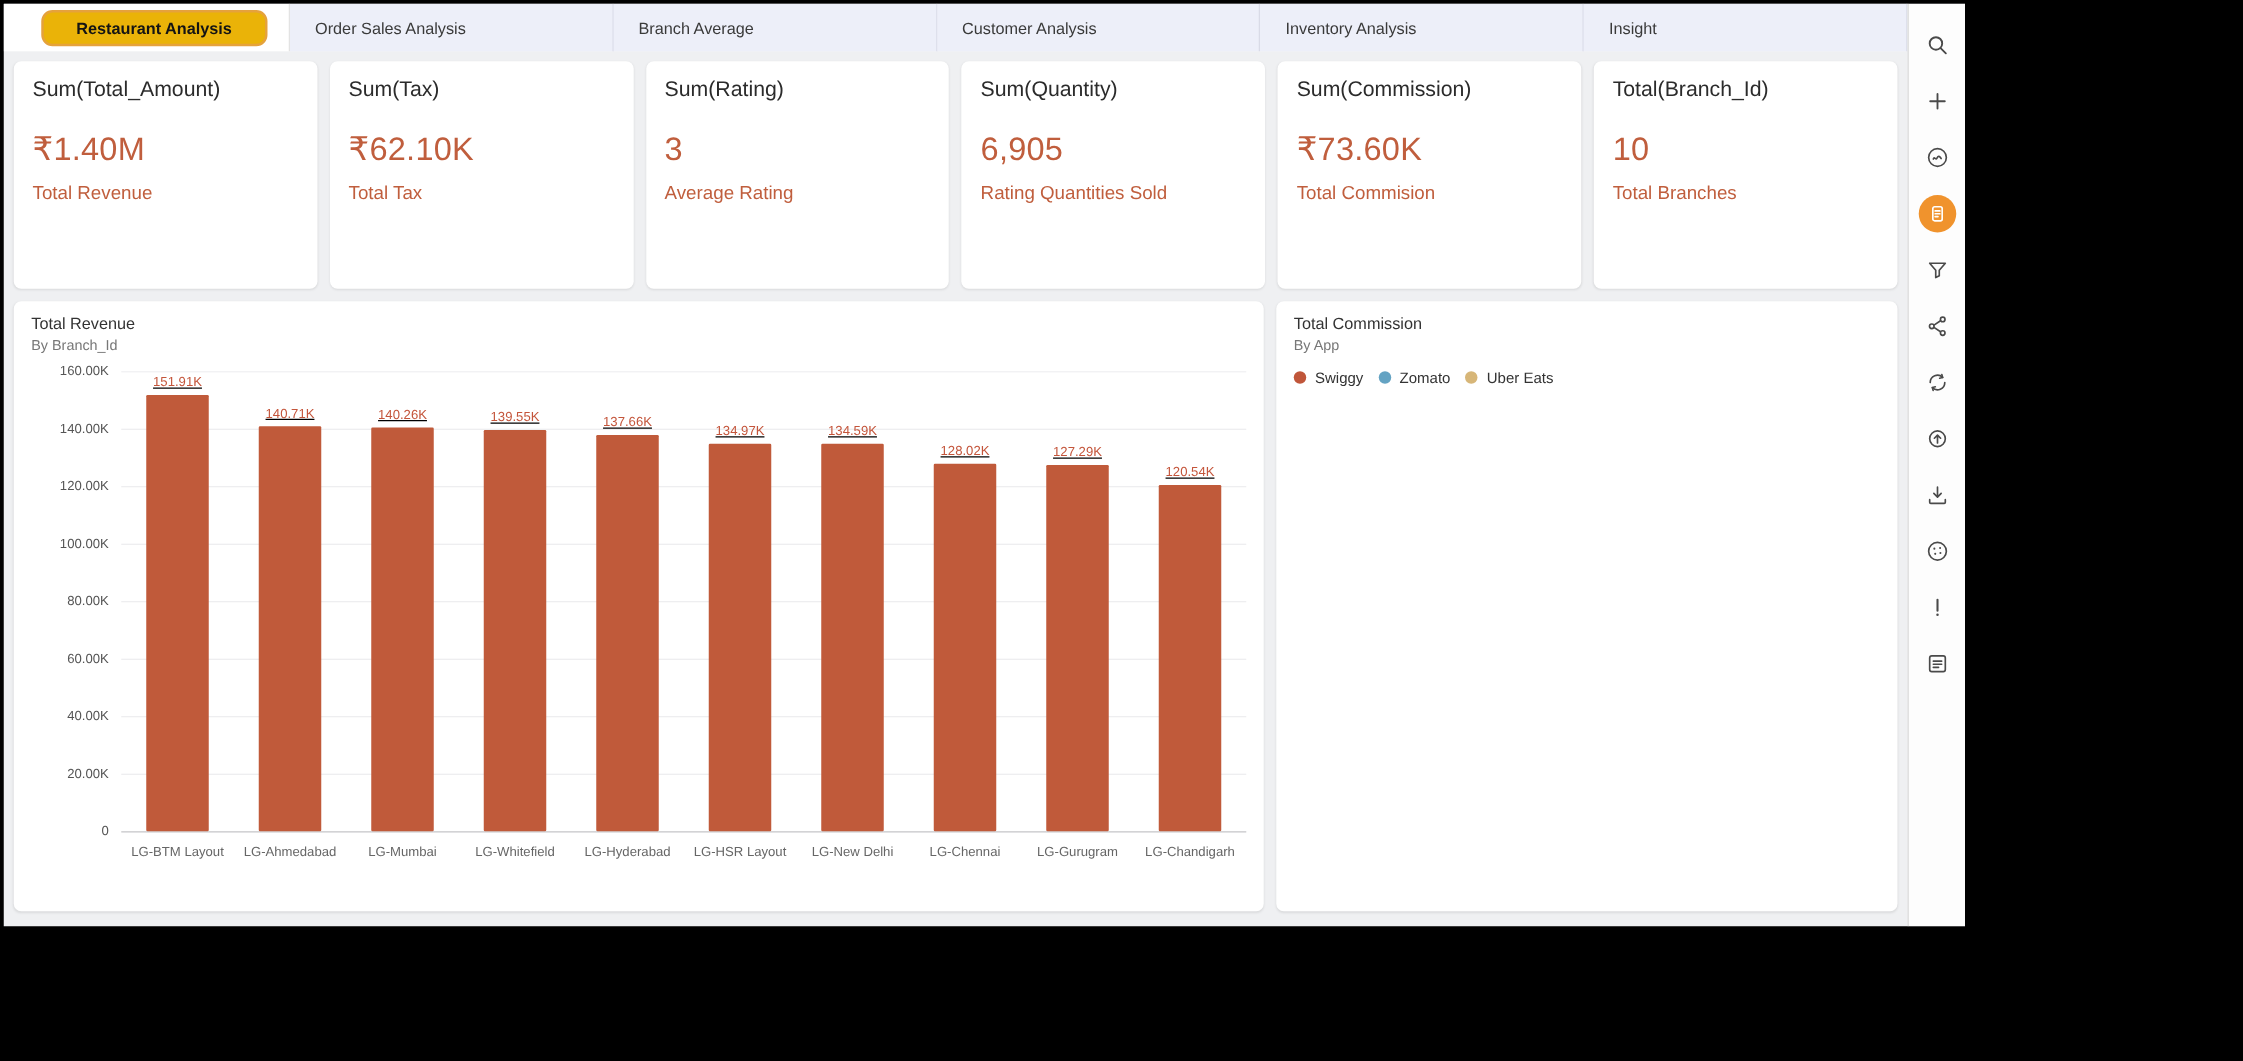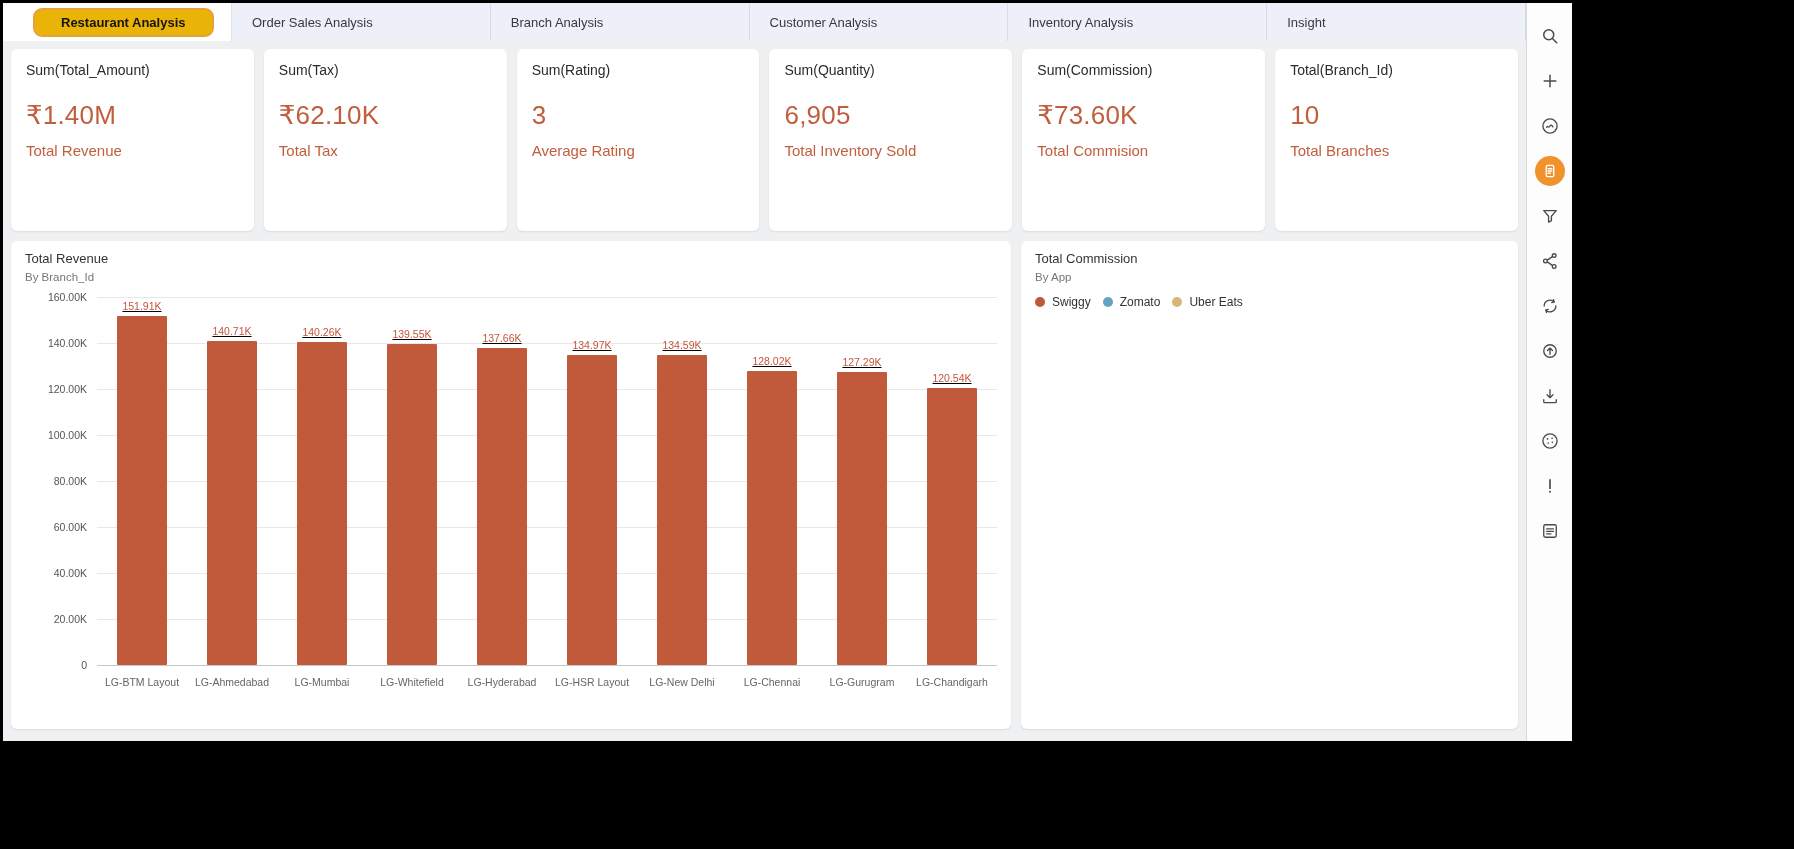--- a/index.html
+++ b/index.html
@@ -29,21 +29,21 @@
     padding:5px 26px; font-weight:700; color:#141414; font-size:13px; background:#eab308;
   }
 
   
   .kpi-row { display:flex; gap:10px; padding:8px 8px 0 8px; }
   .kpi {
     flex:1; background:#fff; border-radius:6px; height:182px;
     padding:13px 15px; box-sizing:border-box;
     box-shadow:0 1px 2px rgba(0,0,0,.09);
   }
-  .kpi-metric { font-size:14px; color:#2b2b2b; }
+  .kpi-metric { font-size:17px; color:#2b2b2b; }
   .kpi-value  { margin-top:22px; font-size:26px; color:#c05e3d; font-weight:500; letter-spacing:.2px; }
   .kpi-label  { margin-top:11px; font-size:15px; color:#c05e3d; }
 
   
   .charts-row { display:flex; gap:10px; margin:10px 8px 0 8px; height:488px; }
   .card {
     background:#fff; border-radius:6px; padding:10px 14px;
     box-sizing:border-box; box-shadow:0 1px 2px rgba(0,0,0,.09);
   }
   .bar-card { flex:0 0 1000px; }
@@ -106,21 +106,21 @@
   <div class="main">
 
     <div class="tabbar">
       <div class="tab active">
         <span class="tab-pill">Restaurant Analysis</span>
       </div>
       <div class="tab">
         <span>Order Sales Analysis</span>
       </div>
       <div class="tab">
-        <span>Branch Analysis</span>
+        <span>Branch Average</span>
       </div>
       <div class="tab">
         <span>Customer Analysis</span>
       </div>
       <div class="tab">
         <span>Inventory Analysis</span>
       </div>
       <div class="tab">
         <span>Insight</span>
       </div>
@@ -138,21 +138,21 @@
         <div class="kpi-label">Total Tax</div>
       </div>
       <div class="kpi">
         <div class="kpi-metric">Sum(Rating)</div>
         <div class="kpi-value">3</div>
         <div class="kpi-label">Average Rating</div>
       </div>
       <div class="kpi">
         <div class="kpi-metric">Sum(Quantity)</div>
         <div class="kpi-value">6,905</div>
-        <div class="kpi-label">Total Inventory Sold</div>
+        <div class="kpi-label">Rating Quantities Sold</div>
       </div>
       <div class="kpi">
         <div class="kpi-metric">Sum(Commission)</div>
         <div class="kpi-value">₹73.60K</div>
         <div class="kpi-label">Total Commision</div>
       </div>
       <div class="kpi">
         <div class="kpi-metric">Total(Branch_Id)</div>
         <div class="kpi-value">10</div>
         <div class="kpi-label">Total Branches</div>

